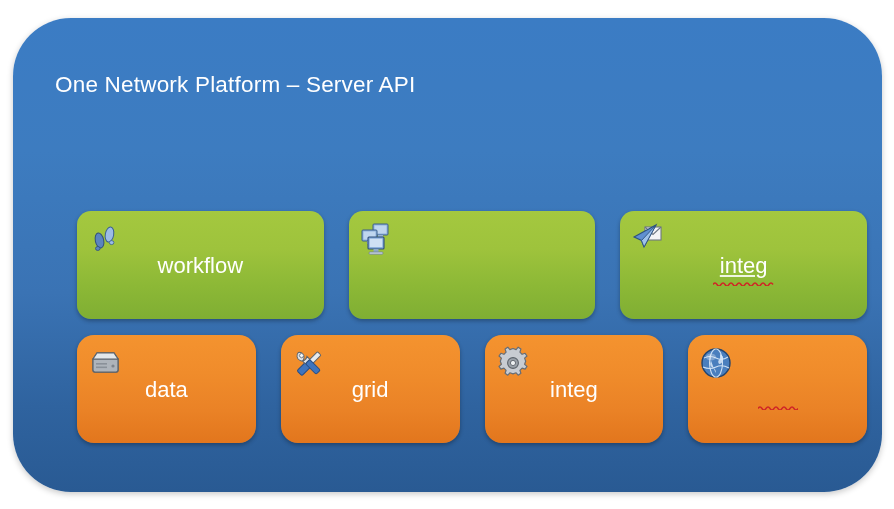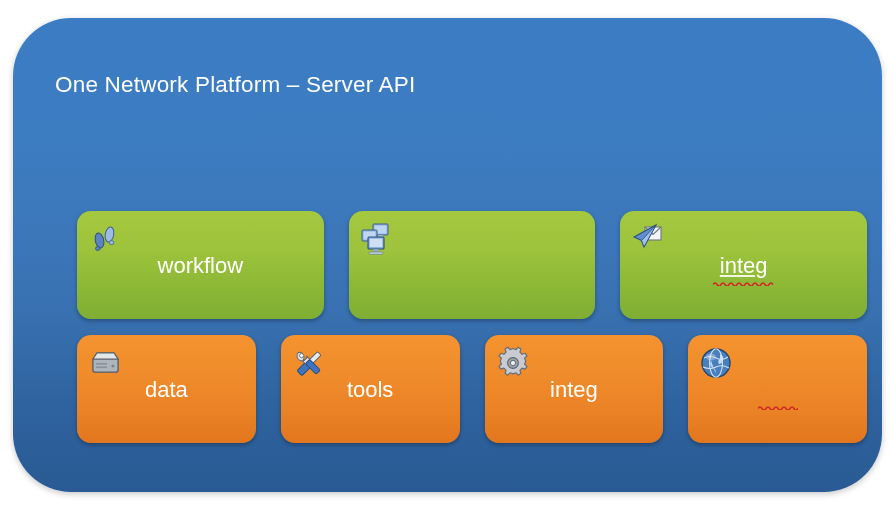--- a/index.html
+++ b/index.html
@@ -74,20 +74,21 @@
         #9ec33c 35%,
         #8cb836 70%,
         #7fae33 100%);
   }
   .module-card.orange {
     background: linear-gradient(180deg,
         #f4932f 0%,
         #f08c2b 35%,
         #ea8226 70%,
         #e2761d 100%);
+    border-radius: 17px;
   }
 
   .module-icon {
     position: absolute;
     left: 10px;
     top: 10px;
     width: 36px;
     height: 36px;
     display: block;
   }
@@ -188,21 +189,21 @@
           <g transform="rotate(45 18 18)">
             <rect x="16" y="4" width="5" height="15" rx="1" fill="#e8ebee" stroke="#5e656d" stroke-width="1"></rect>
             <rect x="15" y="19" width="7" height="13" rx="1.5" fill="#3f74bd" stroke="#264d86" stroke-width="1"></rect>
           </g>
           <g transform="rotate(-45 18 18)">
             <path d="M18 3 a5 5 0 1 0 3.2 8.9 L21.2 16 L14.8 16 L14.8 11.9 A5 5 0 0 0 18 3 Z" fill="#dfe3e7" stroke="#5e656d" stroke-width="1"></path>
             <circle cx="18" cy="7.5" r="2.1" fill="#f5f7f8" stroke="#5e656d" stroke-width="0.8"></circle>
             <rect x="15" y="16" width="6" height="15" rx="1.5" fill="#3f74bd" stroke="#264d86" stroke-width="1"></rect>
           </g>
         </svg>
-        <div class="module-label">tools</div>
+        <div class="module-label">grid</div>
       </div>
 
       <div class="module-card orange">
         <svg class="module-icon" viewBox="0 0 36 36">
           <path d="M18 3.5 l3.1 1.1 2.1-2.4 2.7 1.9 -1.0 3.0 2.2 2.2 3.0-1.0 1.9 2.7 -2.4 2.1 1.1 3.1 -1.1 3.1 2.4 2.1 -1.9 2.7 -3.0-1.0 -2.2 2.2 1.0 3.0 -2.7 1.9 -2.1-2.4 -3.1 1.1 -3.1-1.1 -2.1 2.4 -2.7-1.9 1.0-3.0 -2.2-2.2 -3.0 1.0 -1.9-2.7 2.4-2.1 -1.1-3.1 1.1-3.1 -2.4-2.1 1.9-2.7 3.0 1.0 2.2-2.2 -1.0-3.0 2.7-1.9 2.1 2.4 Z" fill="#c8ccd2" stroke="#666d76" stroke-width="1.2" stroke-linejoin="round"></path>
           <circle cx="18" cy="18" r="5.4" fill="#9aa1a9" stroke="#5c636b" stroke-width="1.1"></circle>
           <circle cx="18" cy="18" r="2.6" fill="#eef1f3" stroke="#5c636b" stroke-width="0.9"></circle>
         </svg>
         <div class="module-label">integ</div>
       </div>

